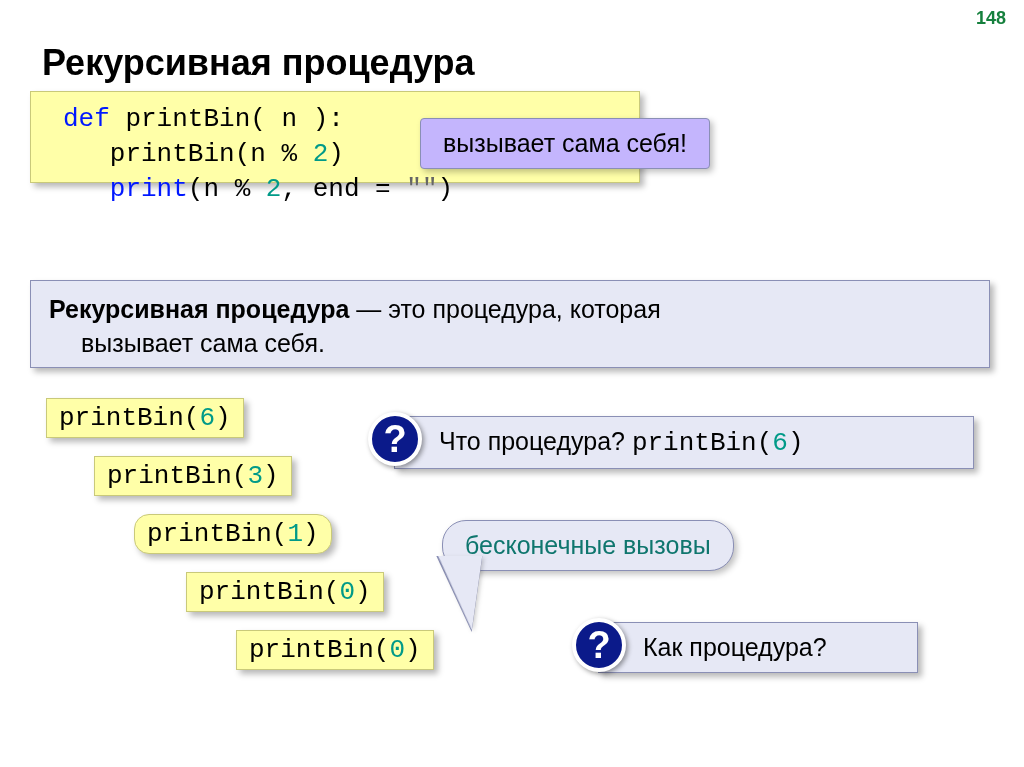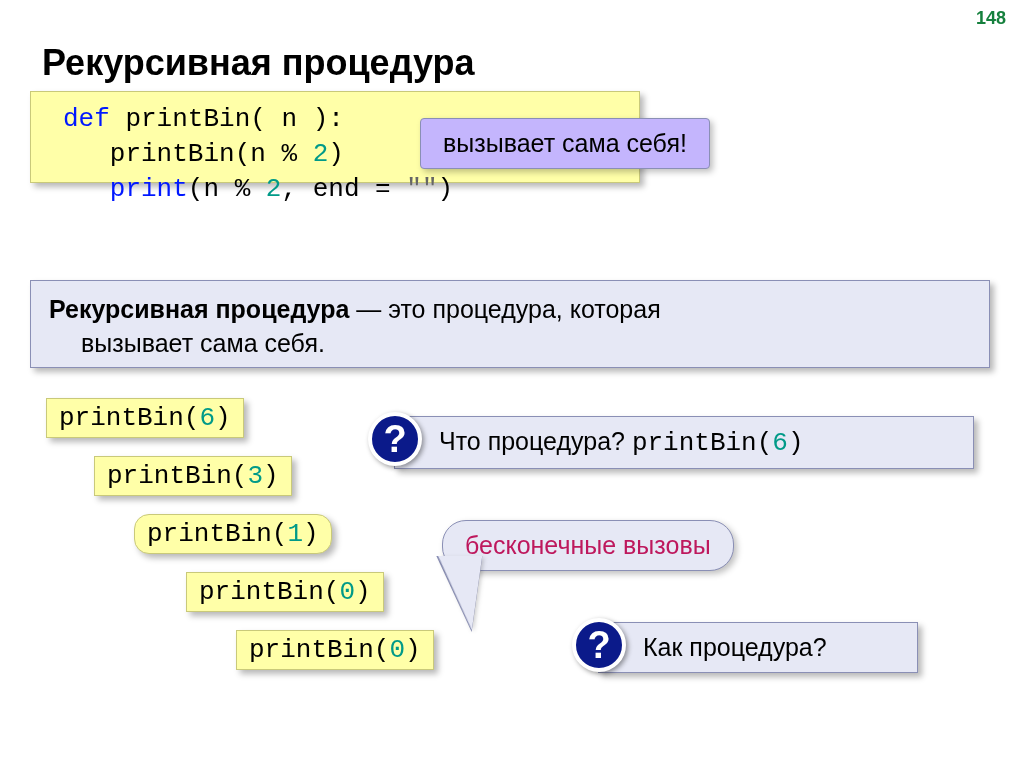--- a/index.html
+++ b/index.html
@@ -126,21 +126,21 @@
   .qb2 { top: 622px; left: 598px; width: 320px; }
 
   
   .bubble {
     position: absolute;
     background: #e6e8f5;
     border: 1px solid #8a8fb5;
     border-radius: 24px;
     padding: 10px 22px;
     font-size: 25px;
-    color: #be185d;
+    color: #0f766e;
     box-shadow: 3px 3px 6px rgba(0,0,0,0.25);
   }
   .bubble2 { top: 520px; left: 442px; }
   .bubble2::after {
     content: "";
     position: absolute;
     left: -10px;
     bottom: -60px;
     width: 0; height: 0;
     border-right: 44px solid #e6e8f5;

